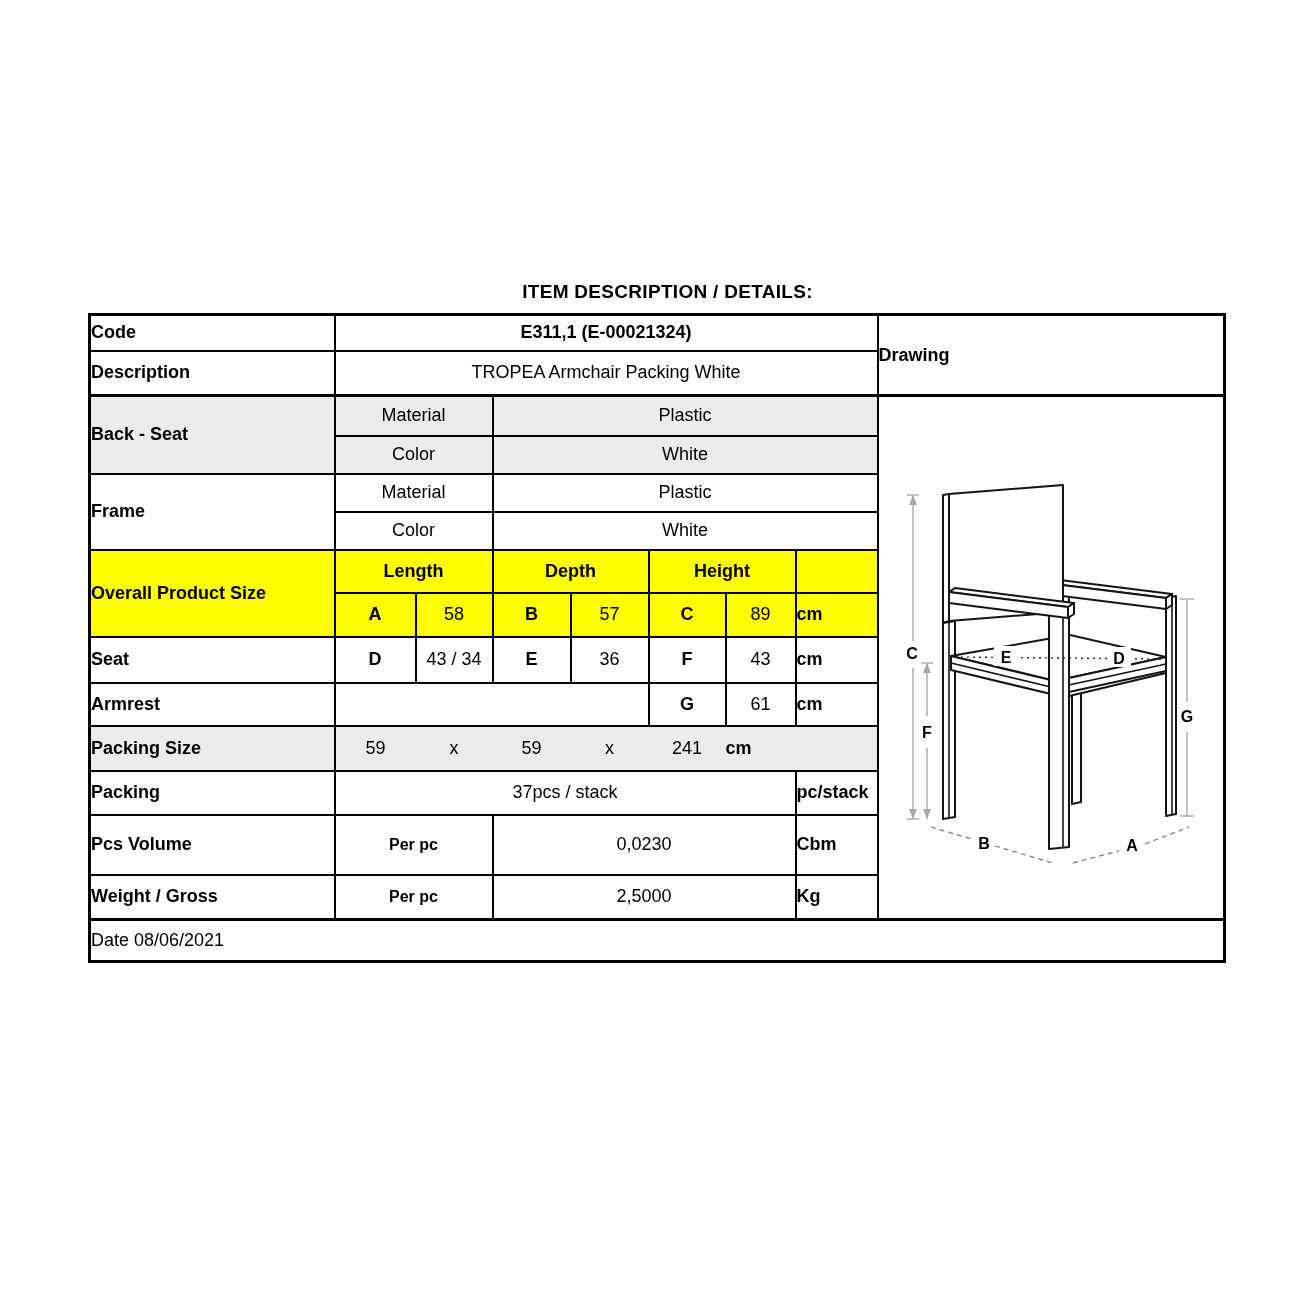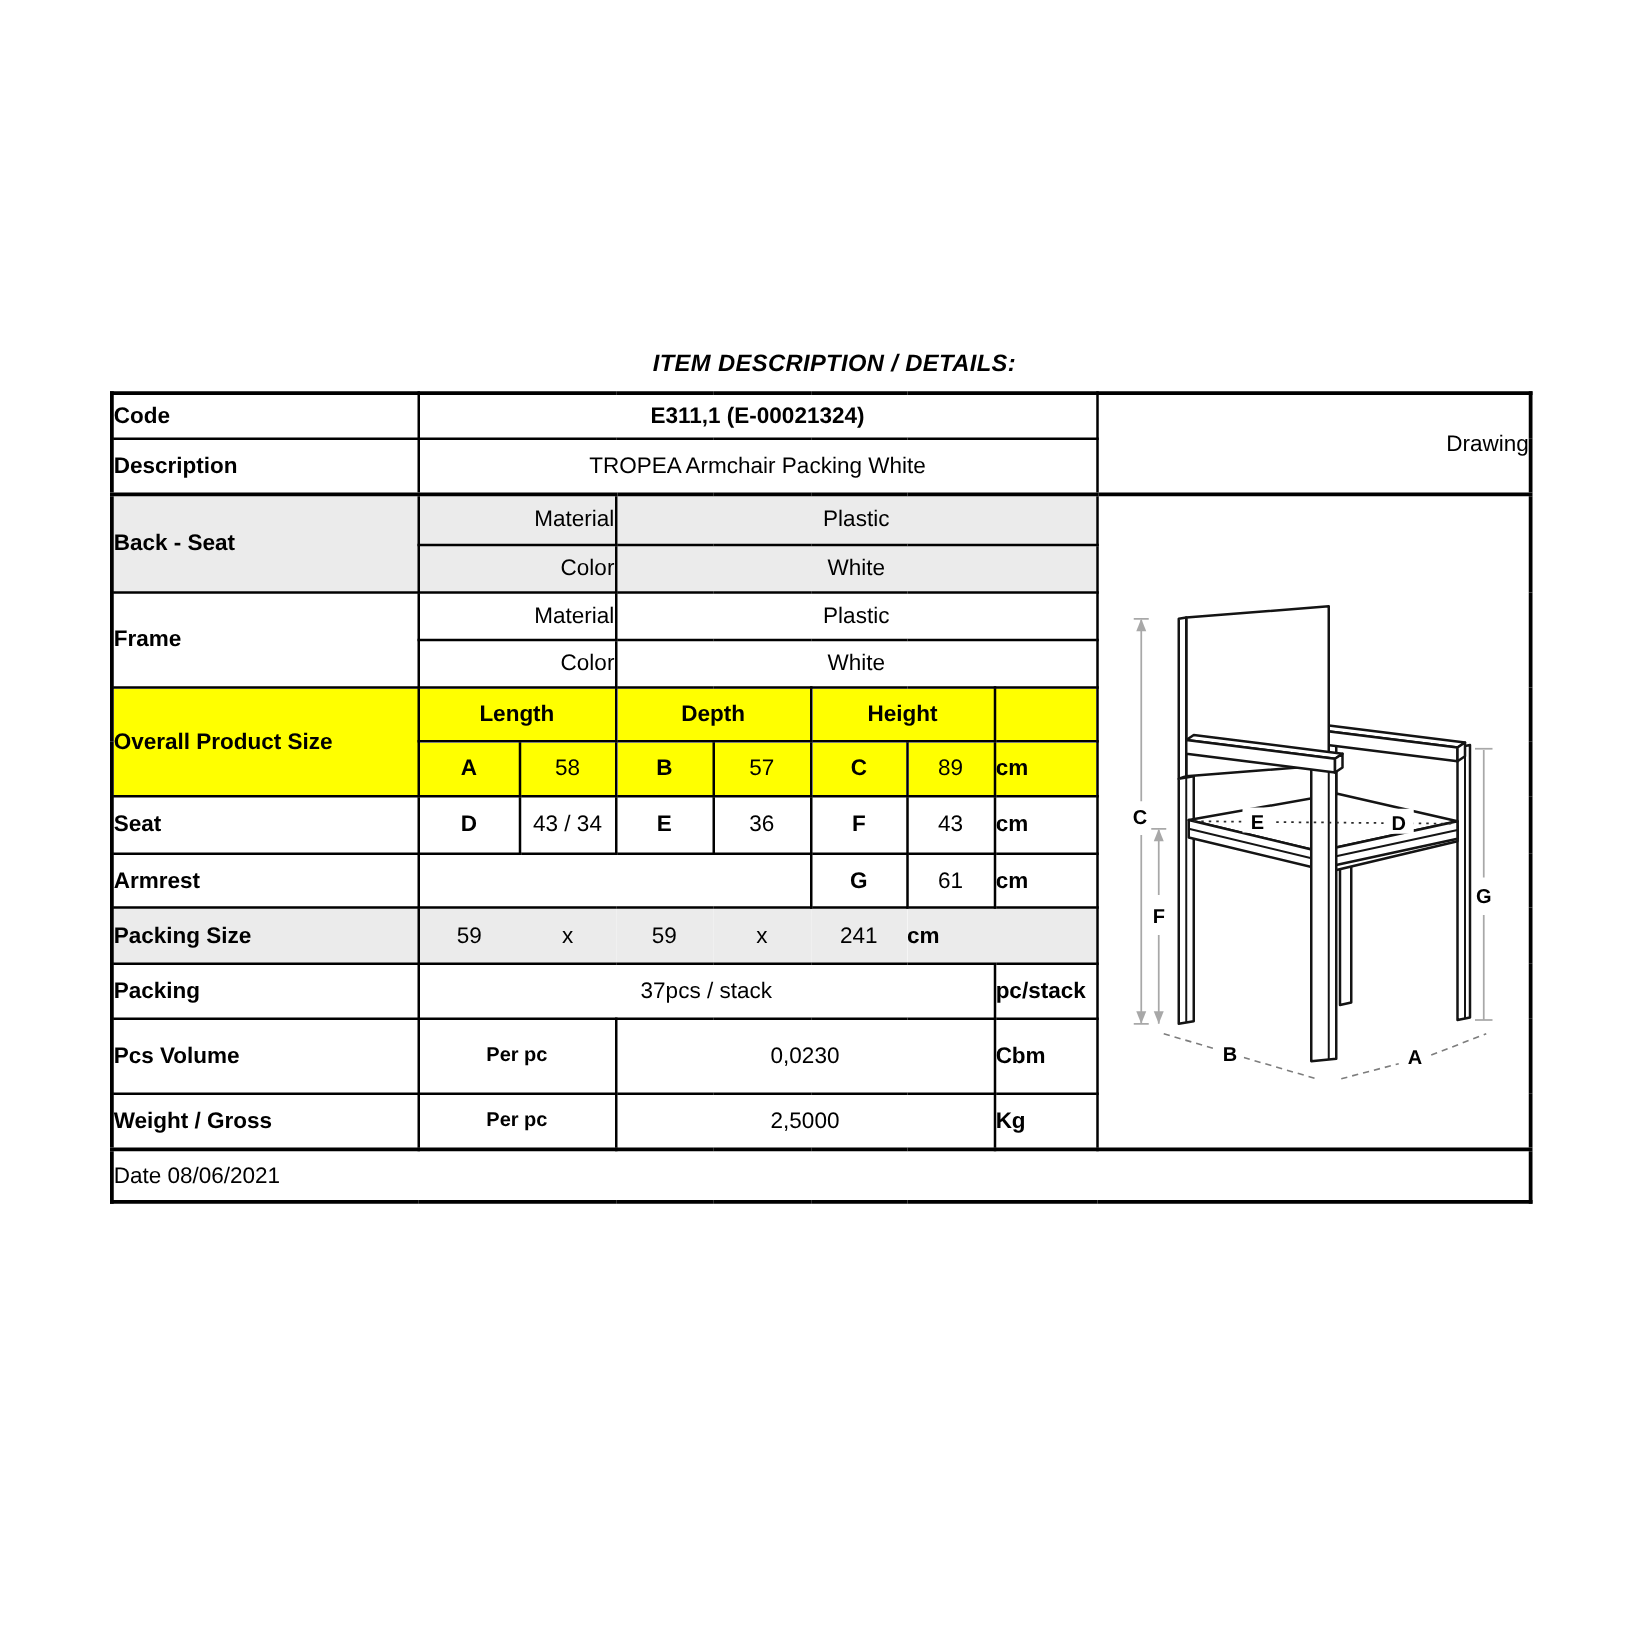--- a/index.html
+++ b/index.html
@@ -9,42 +9,42 @@
     --dim:#A8A8A8;
   }
   *{box-sizing:border-box;}
   html,body{margin:0;padding:0;background:#fff;}
   body{
     width:1300px;height:1300px;position:relative;
     font-family:"Liberation Sans", sans-serif;color:#000;
   }
   .sheet-title{
     position:absolute;top:281px;left:100px;width:1135px;
-    text-align:center;font-size:19px;font-weight:bold;letter-spacing:.3px;font-style:italic;
+    text-align:center;font-size:19px;font-weight:bold;letter-spacing:.3px;
   }
   table.spec{
     position:absolute;top:313px;left:88px;
     width:1135px;border-collapse:collapse;table-layout:fixed;
     border:3px solid var(--border);
   }
   table.spec td{
     border:2px solid var(--border);
     padding:0;font-size:18px;overflow:hidden;vertical-align:middle;
   }
   .lbl{font-weight:bold;font-size:19px;padding-left:7px;text-align:left;}
   .lbl-sm{font-weight:bold;font-size:16px;padding-left:7px;text-align:left;}
-  .sub{padding-left:9px;text-align:right;font-size:18px;margin-left:20px;}
+  .sub{padding-left:9px;text-align:center;font-size:18px;margin-left:20px;}
   .ctr{text-align:center;}
   .b{font-weight:bold;}
   .unit{font-weight:bold;font-size:16px;padding-left:6px;text-align:left;}
   .yellow{background:var(--highlight);}
   .gray{background:var(--band-gray);}
   .noside{border-left:none !important;border-right:none !important;}
   .thick-top{border-top:3px solid var(--border) !important;}
-  .draw-hdr{text-align:right;font-weight:normal;font-size:19px;}
+  .draw-hdr{text-align:left;font-weight:bold;font-size:19px;}
   .draw-cell{padding:0;vertical-align:top;background:#fff;}
   .draw-cell svg{display:block;width:347px;height:508px;}
   .date-cell{text-align:left;font-weight:normal;font-size:17px;}
   
   .ch{fill:#ffffff;stroke:#141414;stroke-width:2;stroke-linejoin:round;}
   .chl{fill:none;stroke:#141414;stroke-width:1.6;}
   .dimline{stroke:var(--dim);stroke-width:1.4;fill:none;}
   .dimdash{stroke:#7d7d7d;stroke-width:1.3;fill:none;stroke-dasharray:5,4;}
   .dimdot{stroke:#2a2a2a;stroke-width:1.4;fill:none;stroke-dasharray:2,4;}
   .dimarrow{fill:var(--dim);stroke:none;}

